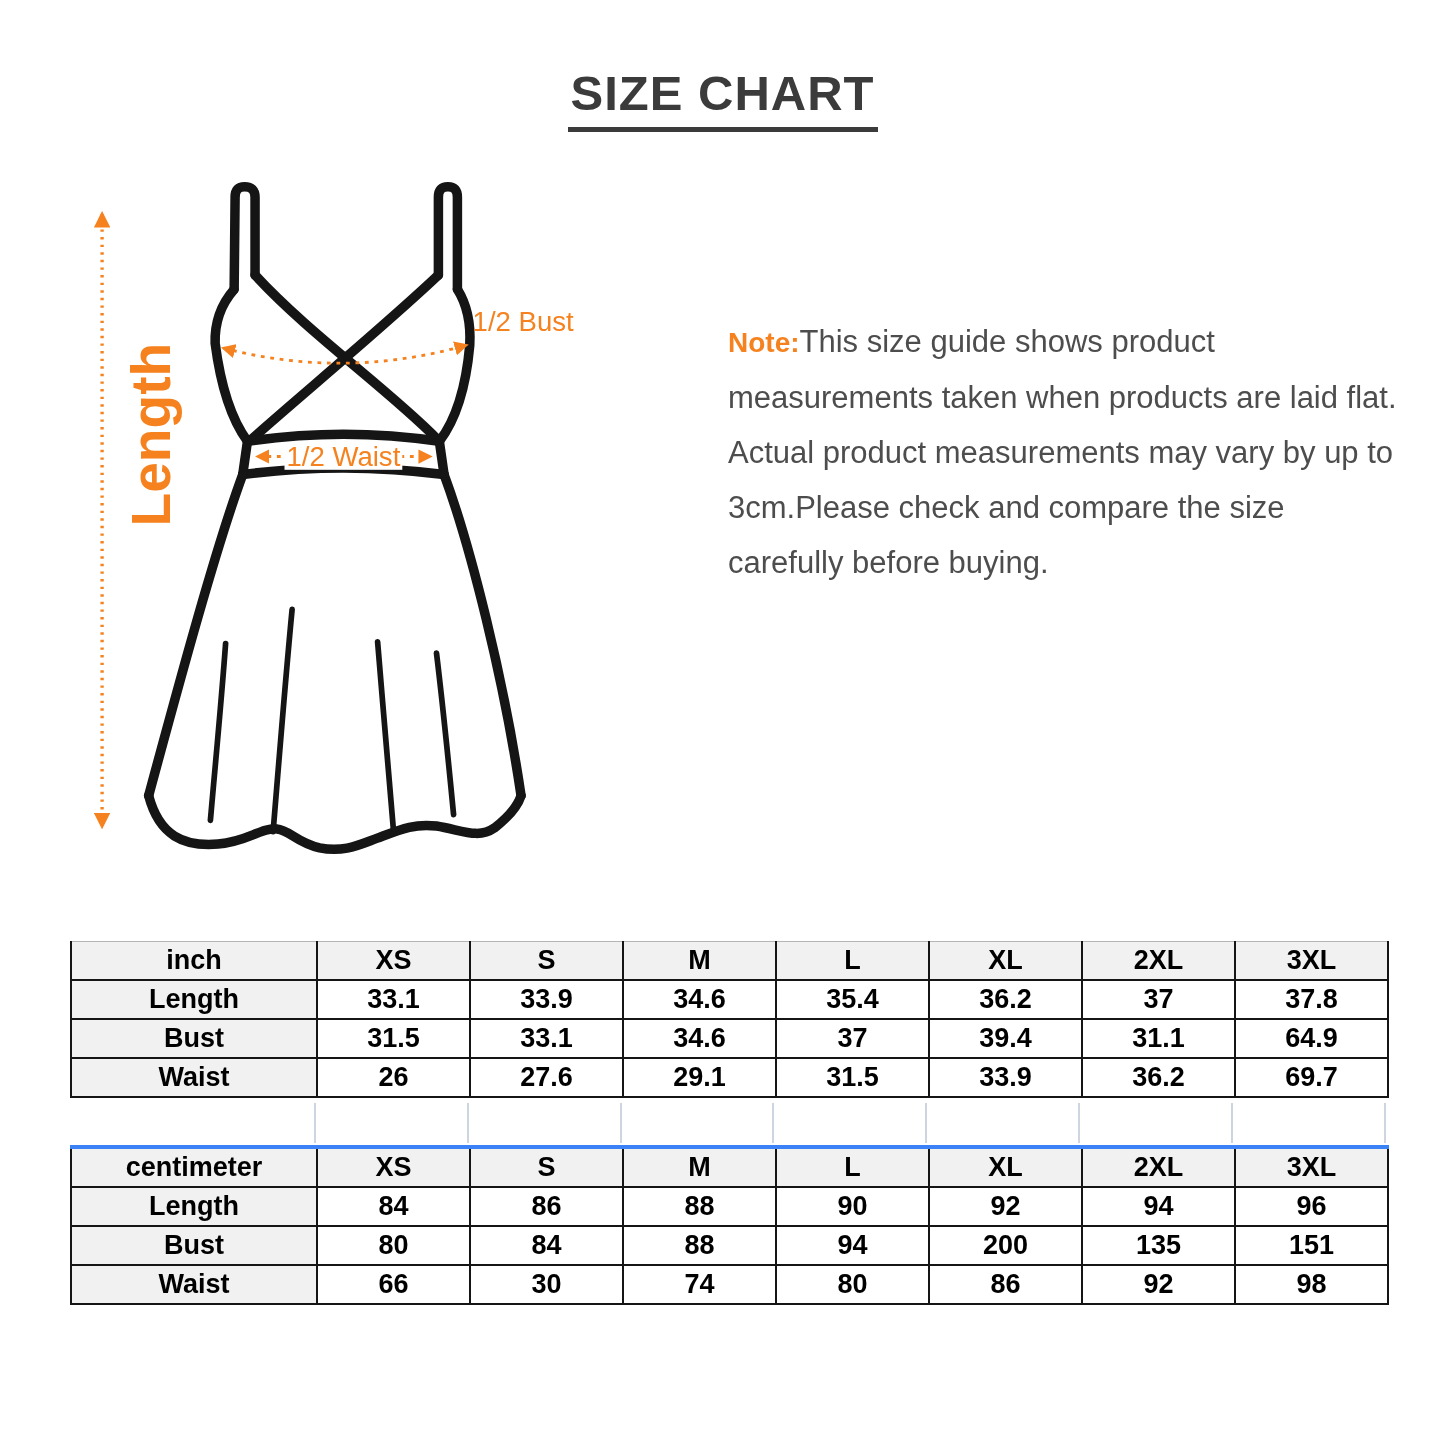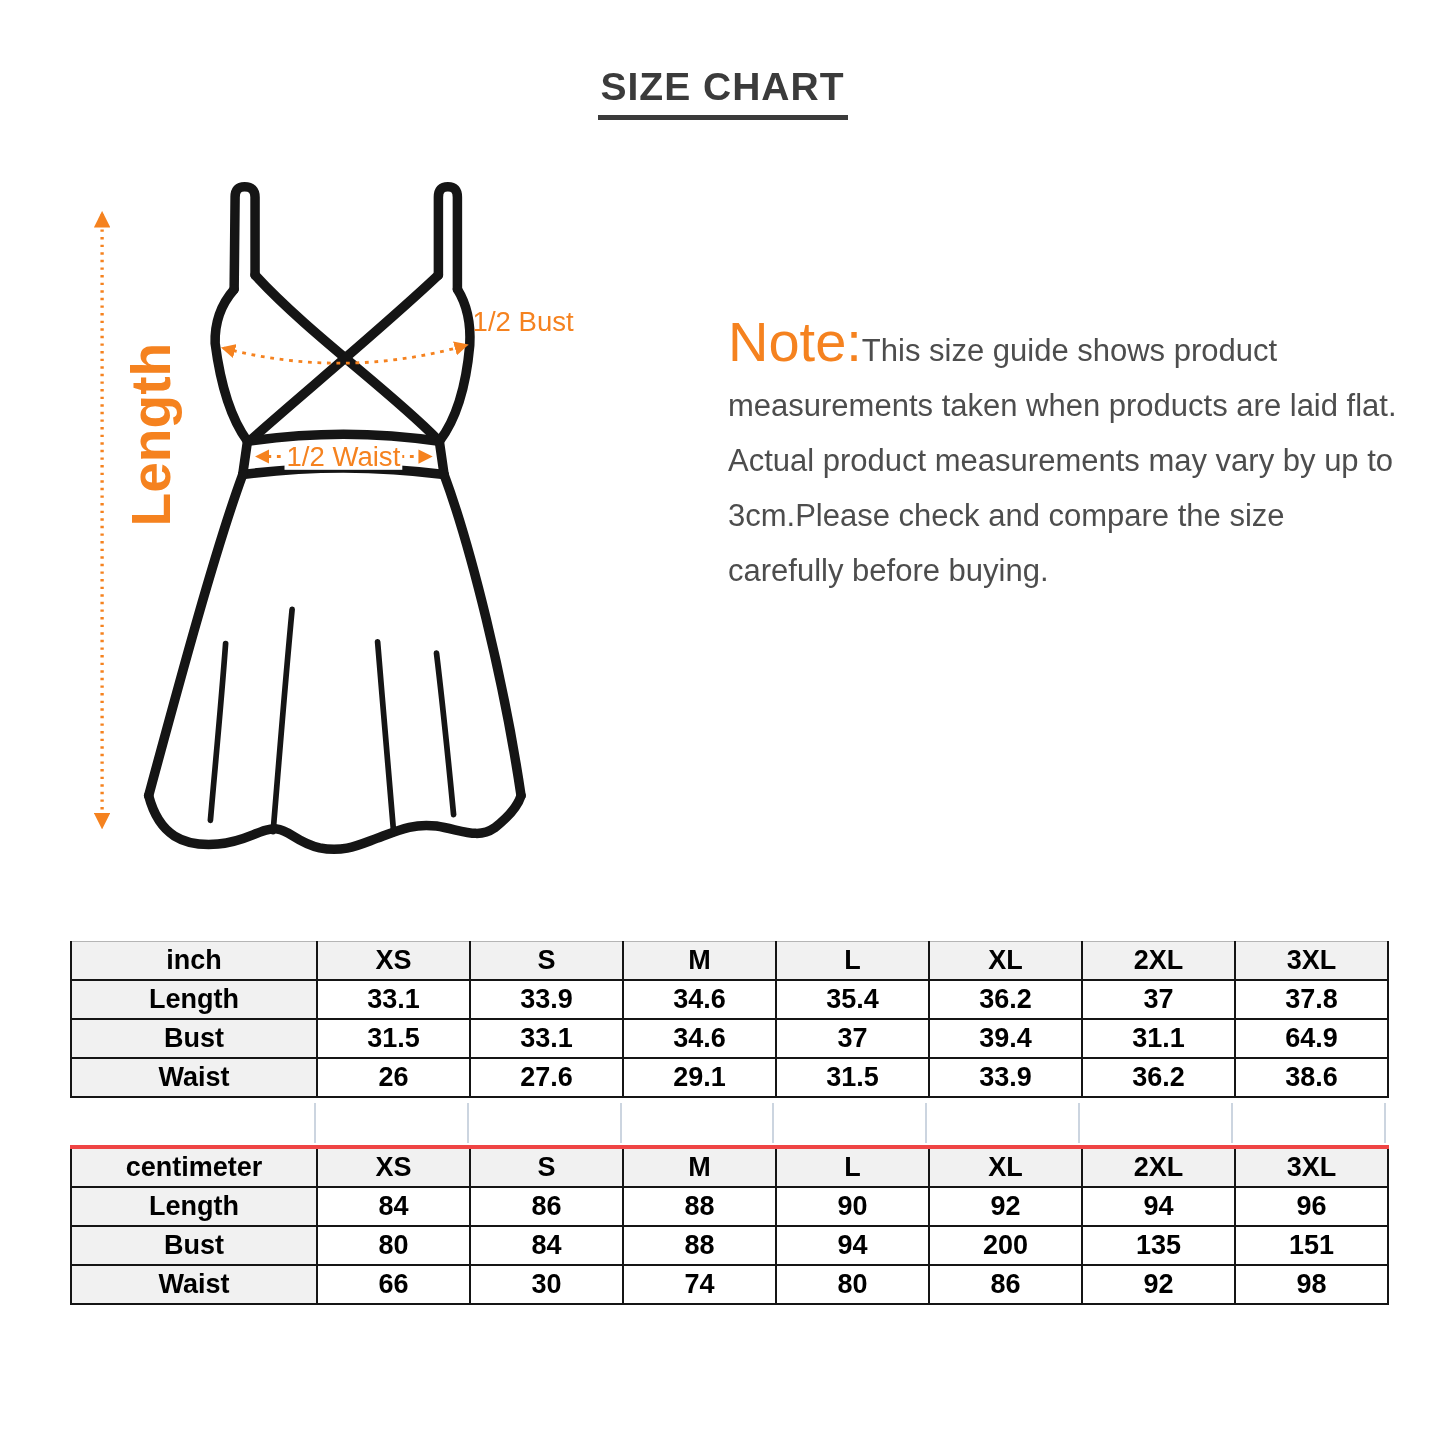--- a/index.html
+++ b/index.html
@@ -3,54 +3,54 @@
 <meta charset="utf-8">
 <style>
   html,body{margin:0;padding:0;background:#ffffff;}
   .canvas{
     position:relative;width:1445px;height:1445px;background:#ffffff;
     font-family:"Liberation Sans",sans-serif;overflow:hidden;
   }
   
   .title-wrap{position:absolute;top:64px;left:0;width:100%;text-align:center;}
   .title{
-    display:inline-block;font-size:39px;font-weight:bold;color:#3b3b3b;
+    display:inline-block;font-size:49px;font-weight:bold;color:#3b3b3b;
     letter-spacing:1px;line-height:1.2;border-bottom:5px solid #3b3b3b;
     padding:0 3px 4px 3px;
   }
   
   .dress{position:absolute;left:85px;top:158px;width:570px;height:730px;}
   .dress .ink path{stroke:#151515;fill:none;stroke-linecap:round;stroke-linejoin:round;}
   .dress .ink .outline{stroke-width:10;}
   .dress .ink .pleat{stroke-width:6;}
   .dress .accent path, .dress .accent line{stroke:#F5821F;fill:none;}
   .dress text{fill:#F5821F;}
   .length-label{font-size:58px;font-weight:bold;}
   .meas-label{font-size:29px;}
   
   .note{
     position:absolute;left:728px;top:314px;width:672px;margin:0;
     font-size:31px;line-height:55px;color:#4d4d4d;text-align:left;
   }
-  .note-prefix{color:#F5821F;font-size:56px;}
+  .note-prefix{color:#F5821F;font-size:28px;font-weight:bold;}
   
   .size{
     position:absolute;left:70px;width:1316px;border-collapse:collapse;
     table-layout:fixed;font-size:27px;color:#000;
   }
   .size th,.size td{
     border:2px solid #151515;height:37px;text-align:center;vertical-align:middle;
     padding:0;font-weight:bold;overflow:hidden;
   }
   .size thead th{background:#f1f1f1;}
   .size tbody th{background:#f1f1f1;}
   .size.inch{top:941px;}
   .size.inch thead th{border-top:1px solid #b5b5b5;}
   .size.cm{top:1145px;}
-  .size.cm thead th{border-top:4px solid #ef4444;}
+  .size.cm thead th{border-top:4px solid #3b82f6;}
   .gap-lines{
     position:absolute;left:70px;top:1103px;width:1316px;height:40px;
     display:flex;
   }
   .gap-lines div{height:100%;border-right:2px solid #ccd5e0;box-sizing:border-box;}
 </style>
 </head>
 <body>
 
 <div class="canvas">
@@ -146,21 +146,21 @@
           <td>64.9</td>
         </tr>
         <tr>
           <th>Waist</th>
           <td>26</td>
           <td>27.6</td>
           <td>29.1</td>
           <td>31.5</td>
           <td>33.9</td>
           <td>36.2</td>
-          <td>38.6</td>
+          <td>69.7</td>
         </tr>
       </tbody>
     </table>
 
   <div class="gap-lines">
       <div style="width: 246px;"></div>
       <div style="width: 153px;"></div>
       <div style="width: 153px;"></div>
       <div style="width: 153px;"></div>
       <div style="width: 153px;"></div>

